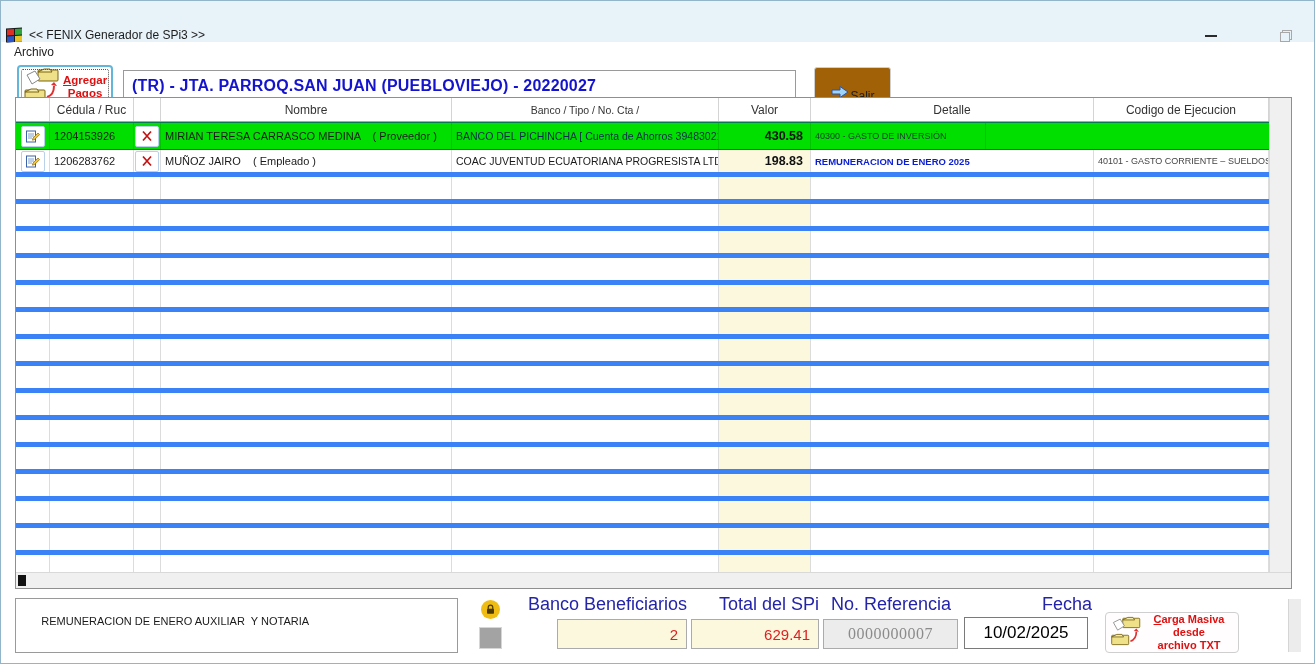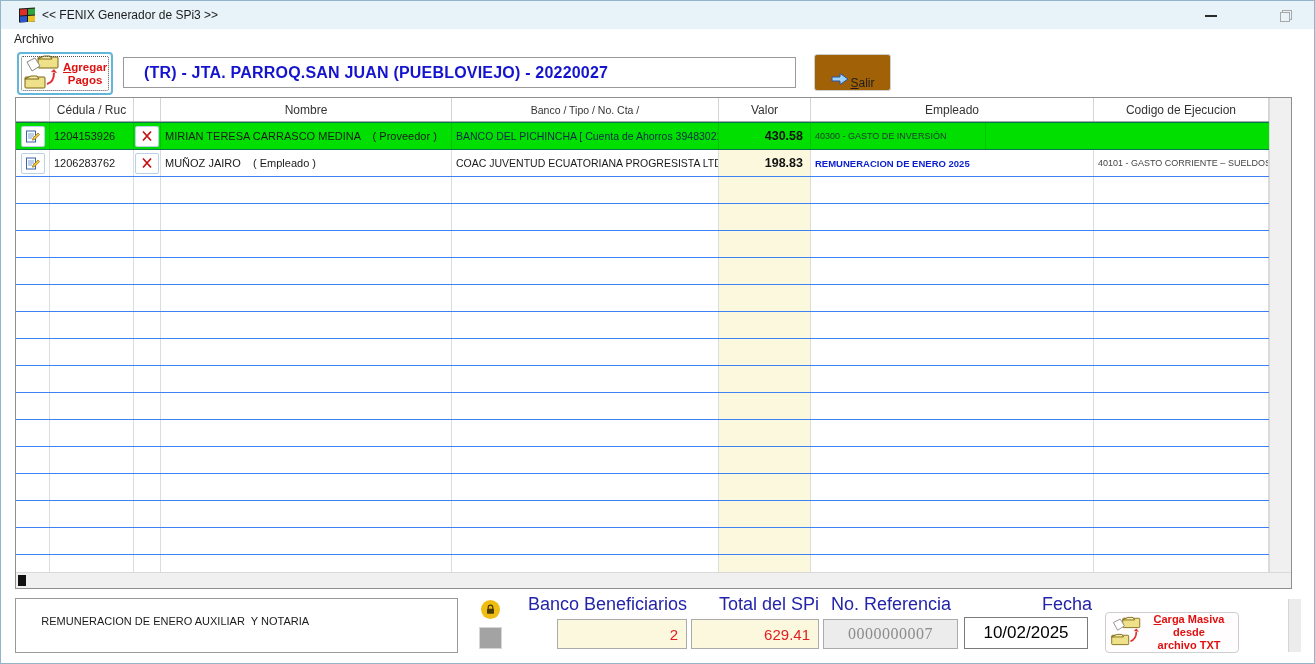--- a/index.html
+++ b/index.html
@@ -1,21 +1,21 @@
 <!DOCTYPE html>
 <html><head>
 <meta charset="utf-8">
 <style>
   * { box-sizing: border-box; }
   html,body { margin:0; padding:0; }
   body { width:1315px; height:664px; font-family:"Liberation Sans",sans-serif; background:#fff; }
   .window { position:relative; width:1315px; height:664px; border:1px solid #93b5c9; background:#fff; overflow:hidden; }
 
   
-  .titlebar { height:28px; background:#e7f2f9; display:flex; align-items:center; padding-left:18px; }
+  .titlebar { height:41px; background:#e7f2f9; display:flex; align-items:flex-end; padding-left:5px; }
   .app-icon { width:16px; height:14px; display:grid; grid-template-columns:7px 7px; grid-template-rows:6px 6px; gap:1px; background:#1a1a1a; padding:1px; transform:skewY(-4deg); }
   .app-icon i { display:block; }
   .app-icon i:nth-child(1){background:#e03025;} .app-icon i:nth-child(2){background:#2fa33c;}
   .app-icon i:nth-child(3){background:#2b56c9;} .app-icon i:nth-child(4){background:#e8c227;}
   .title-text { margin-left:7px; font-size:12px; color:#1d1d1d; }
   .win-controls { margin-left:auto; display:flex; align-items:center; gap:60px; margin-right:22px; }
   .btn-min { width:14px; height:14px; position:relative; cursor:default; }
   .btn-min::after { content:""; position:absolute; left:1px; top:7px; width:12px; height:2px; background:#2a2a2a; }
   .btn-max { width:14px; height:14px; position:relative; }
   .btn-max::before { content:""; position:absolute; left:4px; top:2px; width:8px; height:8px; border:1px solid #a8a8a8; }
@@ -26,38 +26,38 @@
   .menu-item { font-size:12px; color:#1d1d1d; padding:2px 4px; }
 
   
   .toolbar { position:relative; height:52px; background:#fff; }
   .btn-agregar { position:absolute; left:16px; top:3px; width:96px; height:43px; background:#fff;
     border:2px solid #62b6da; border-radius:4px; display:flex; align-items:center; padding:2px 4px; cursor:pointer; }
   .btn-agregar .focus-rect { position:absolute; inset:2px; border:1px dotted #555; border-radius:2px; pointer-events:none; }
   .btn-agregar .txt { flex:1; text-align:center; color:#e01010; font-weight:bold; font-size:11.5px; line-height:13px; }
   .btn-agregar .txt .l1::first-letter { text-decoration:underline; }
   .entity-field { position:absolute; left:122px; top:8px; width:673px; height:31px; background:#fff;
-    border:1px solid #9a9a9a; display:flex; align-items:center; padding:0 20px;
+    border:1px solid #9a9a9a; display:flex; align-items:center; padding:0 8px;
     color:#1414cf; font-weight:bold; font-size:16px; letter-spacing:.2px; }
   .btn-salir { position:absolute; left:813px; top:5px; width:77px; height:37px; background:#a16207;
     border:1px solid #cfcfcf; border-radius:3px; display:flex; flex-direction:row; align-items:flex-end;
     justify-content:center; cursor:pointer; }
   .btn-salir .lbl { font-size:12px; color:#1d1d1d; margin-top:1px; }
   .btn-salir .lbl::first-letter { text-decoration:underline; }
 
   
   .grid-area { position:absolute; left:14px; top:96px; width:1277px; height:492px; border:1px solid #8f8f8f;
     display:flex; flex-direction:column; background:#fff; }
   .grid-main { display:flex; flex:1; min-height:0; }
   .grid-cols { width:1253px; display:flex; flex-direction:column; overflow:hidden; }
   .grid-header { height:24px; display:flex; border-bottom:1px solid #a8a8a8; background:#fff; flex:none; }
   .hcell { font-size:12px; color:#333; display:flex; align-items:center; justify-content:center;
     border-right:1px solid #d4d4d4; overflow:hidden; white-space:nowrap; }
   .grid-rows { flex:1; overflow:hidden; }
-  .grow { height:27px; display:flex; border-bottom:1px solid #3b82f6; background:#fff; }
+  .grow { height:27px; display:flex; border-bottom:5px solid #3b82f6; background:#fff; }
   .cell { border-right:1px solid #dcdcdc; display:flex; align-items:center; overflow:hidden;
     white-space:pre; padding:0 4px; font-size:11px; color:#1a1a1a; }
   .c0{width:34px; justify-content:center;} .c1{width:84px;} .c2{width:27px; justify-content:center;}
   .c3{width:291px;} .c4{width:267px; font-size:10.5px;} .c5{width:92px; justify-content:flex-end; padding-right:7px;}
   .c6{width:283px;} .c7{width:175px; font-size:9px; color:#444;}
   .cell-valor { background:#fbf8de; font-weight:bold; font-size:12.5px; color:#111; }
   .row-selected { background:#00df00; border-top:1px solid #067a4e; border-bottom:1px solid #067a4e; height:28px; }
   .row-selected .cell { border-right-color:#00c400; }
   .row-selected .cell-valor { background:transparent; }
   .row-selected .c4 { color:#0b2a4a; }
@@ -147,21 +147,21 @@
   <div class="grid-area">
     <div class="grid-main">
       <div class="grid-cols">
         <div class="grid-header">
           <div class="hcell c0"></div>
           <div class="hcell c1">Cédula / Ruc</div>
           <div class="hcell c2"></div>
           <div class="hcell c3">Nombre</div>
           <div class="hcell c4">Banco / Tipo / No. Cta /</div>
           <div class="hcell c5" style="justify-content:center;padding-right:0">Valor</div>
-          <div class="hcell c6">Empleado</div>
+          <div class="hcell c6">Detalle</div>
           <div class="hcell c7" style="font-size:12px;color:#333">Codigo de Ejecucion</div>
         </div>
         <div class="grid-rows">
 
           <div class="grow row-selected">
             <div class="cell c0"><span class="mini-btn">
               <svg width="15" height="15" viewBox="0 0 15 15">
                 <rect x="1.5" y="2" width="9" height="11" fill="#fff" stroke="#3b62a8"></rect>
                 <path d="M3 5 h6 M3 7 h6 M3 9 h4" stroke="#7aa0d0" stroke-width="1"></path>
                 <path d="M8 9 l5 -5 1.6 1.6 -5 5 -2.2 .6 z" fill="#f3c63a" stroke="#8a6a10" stroke-width=".7"></path>

